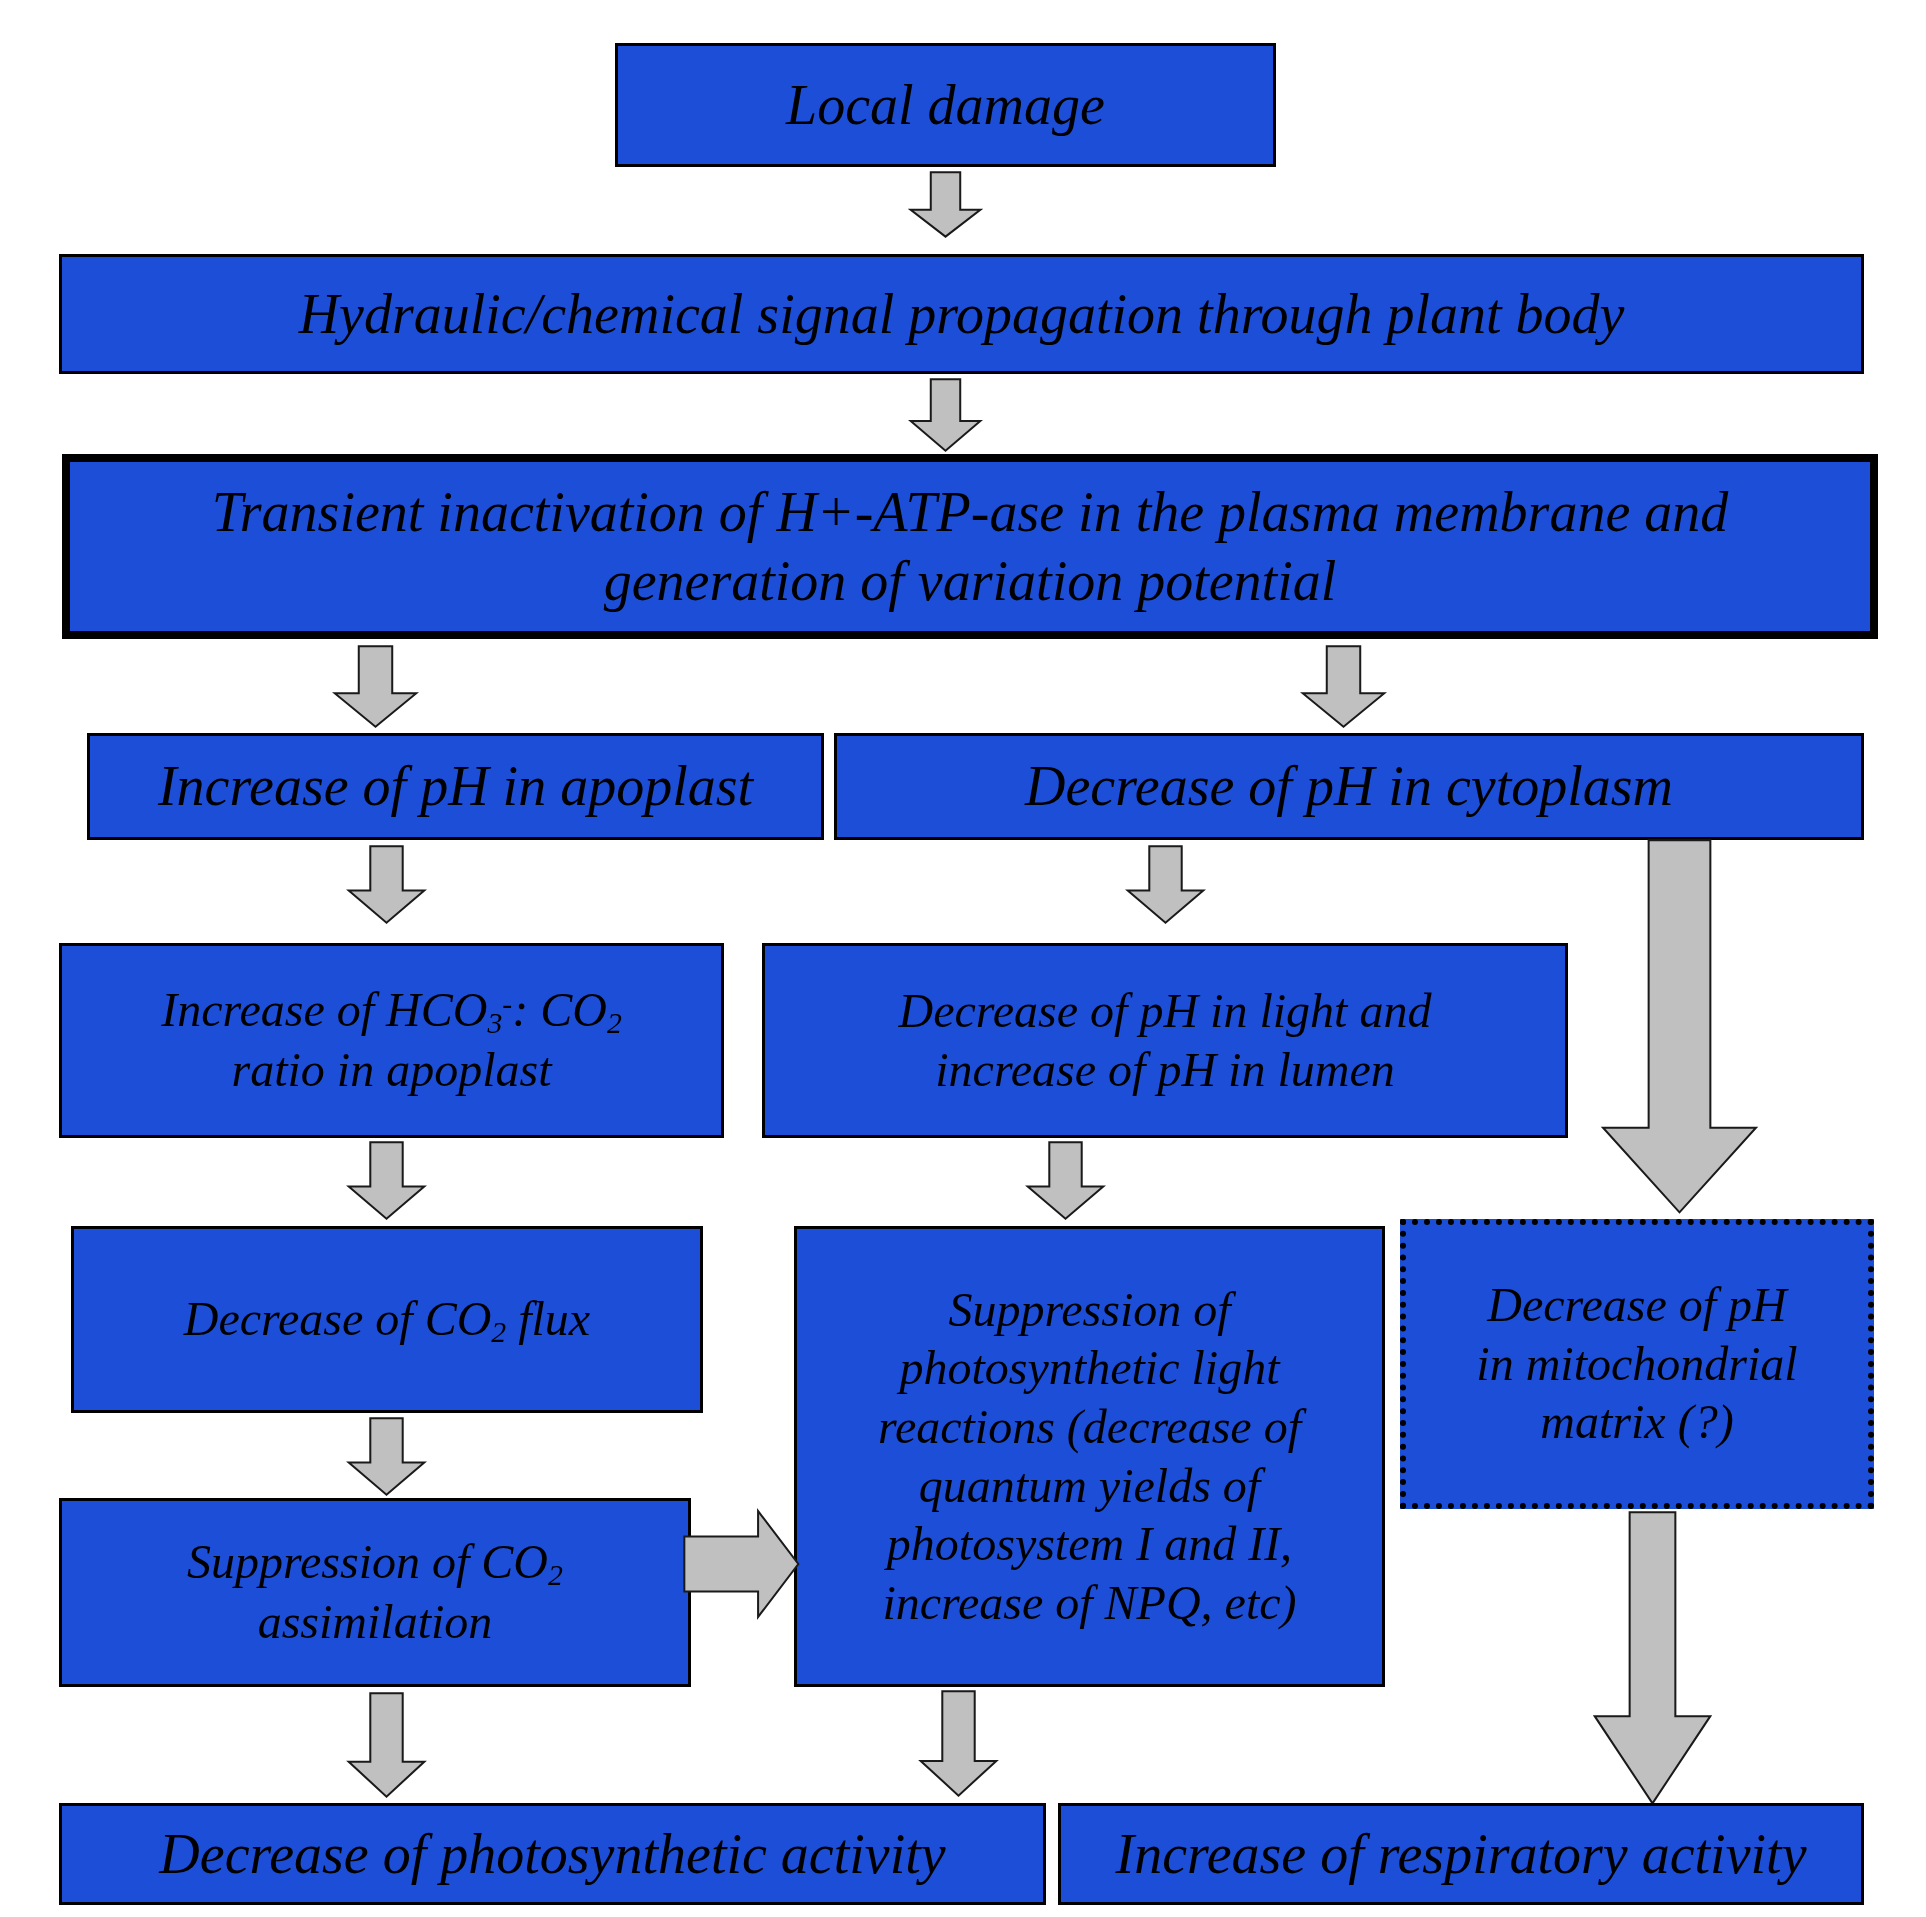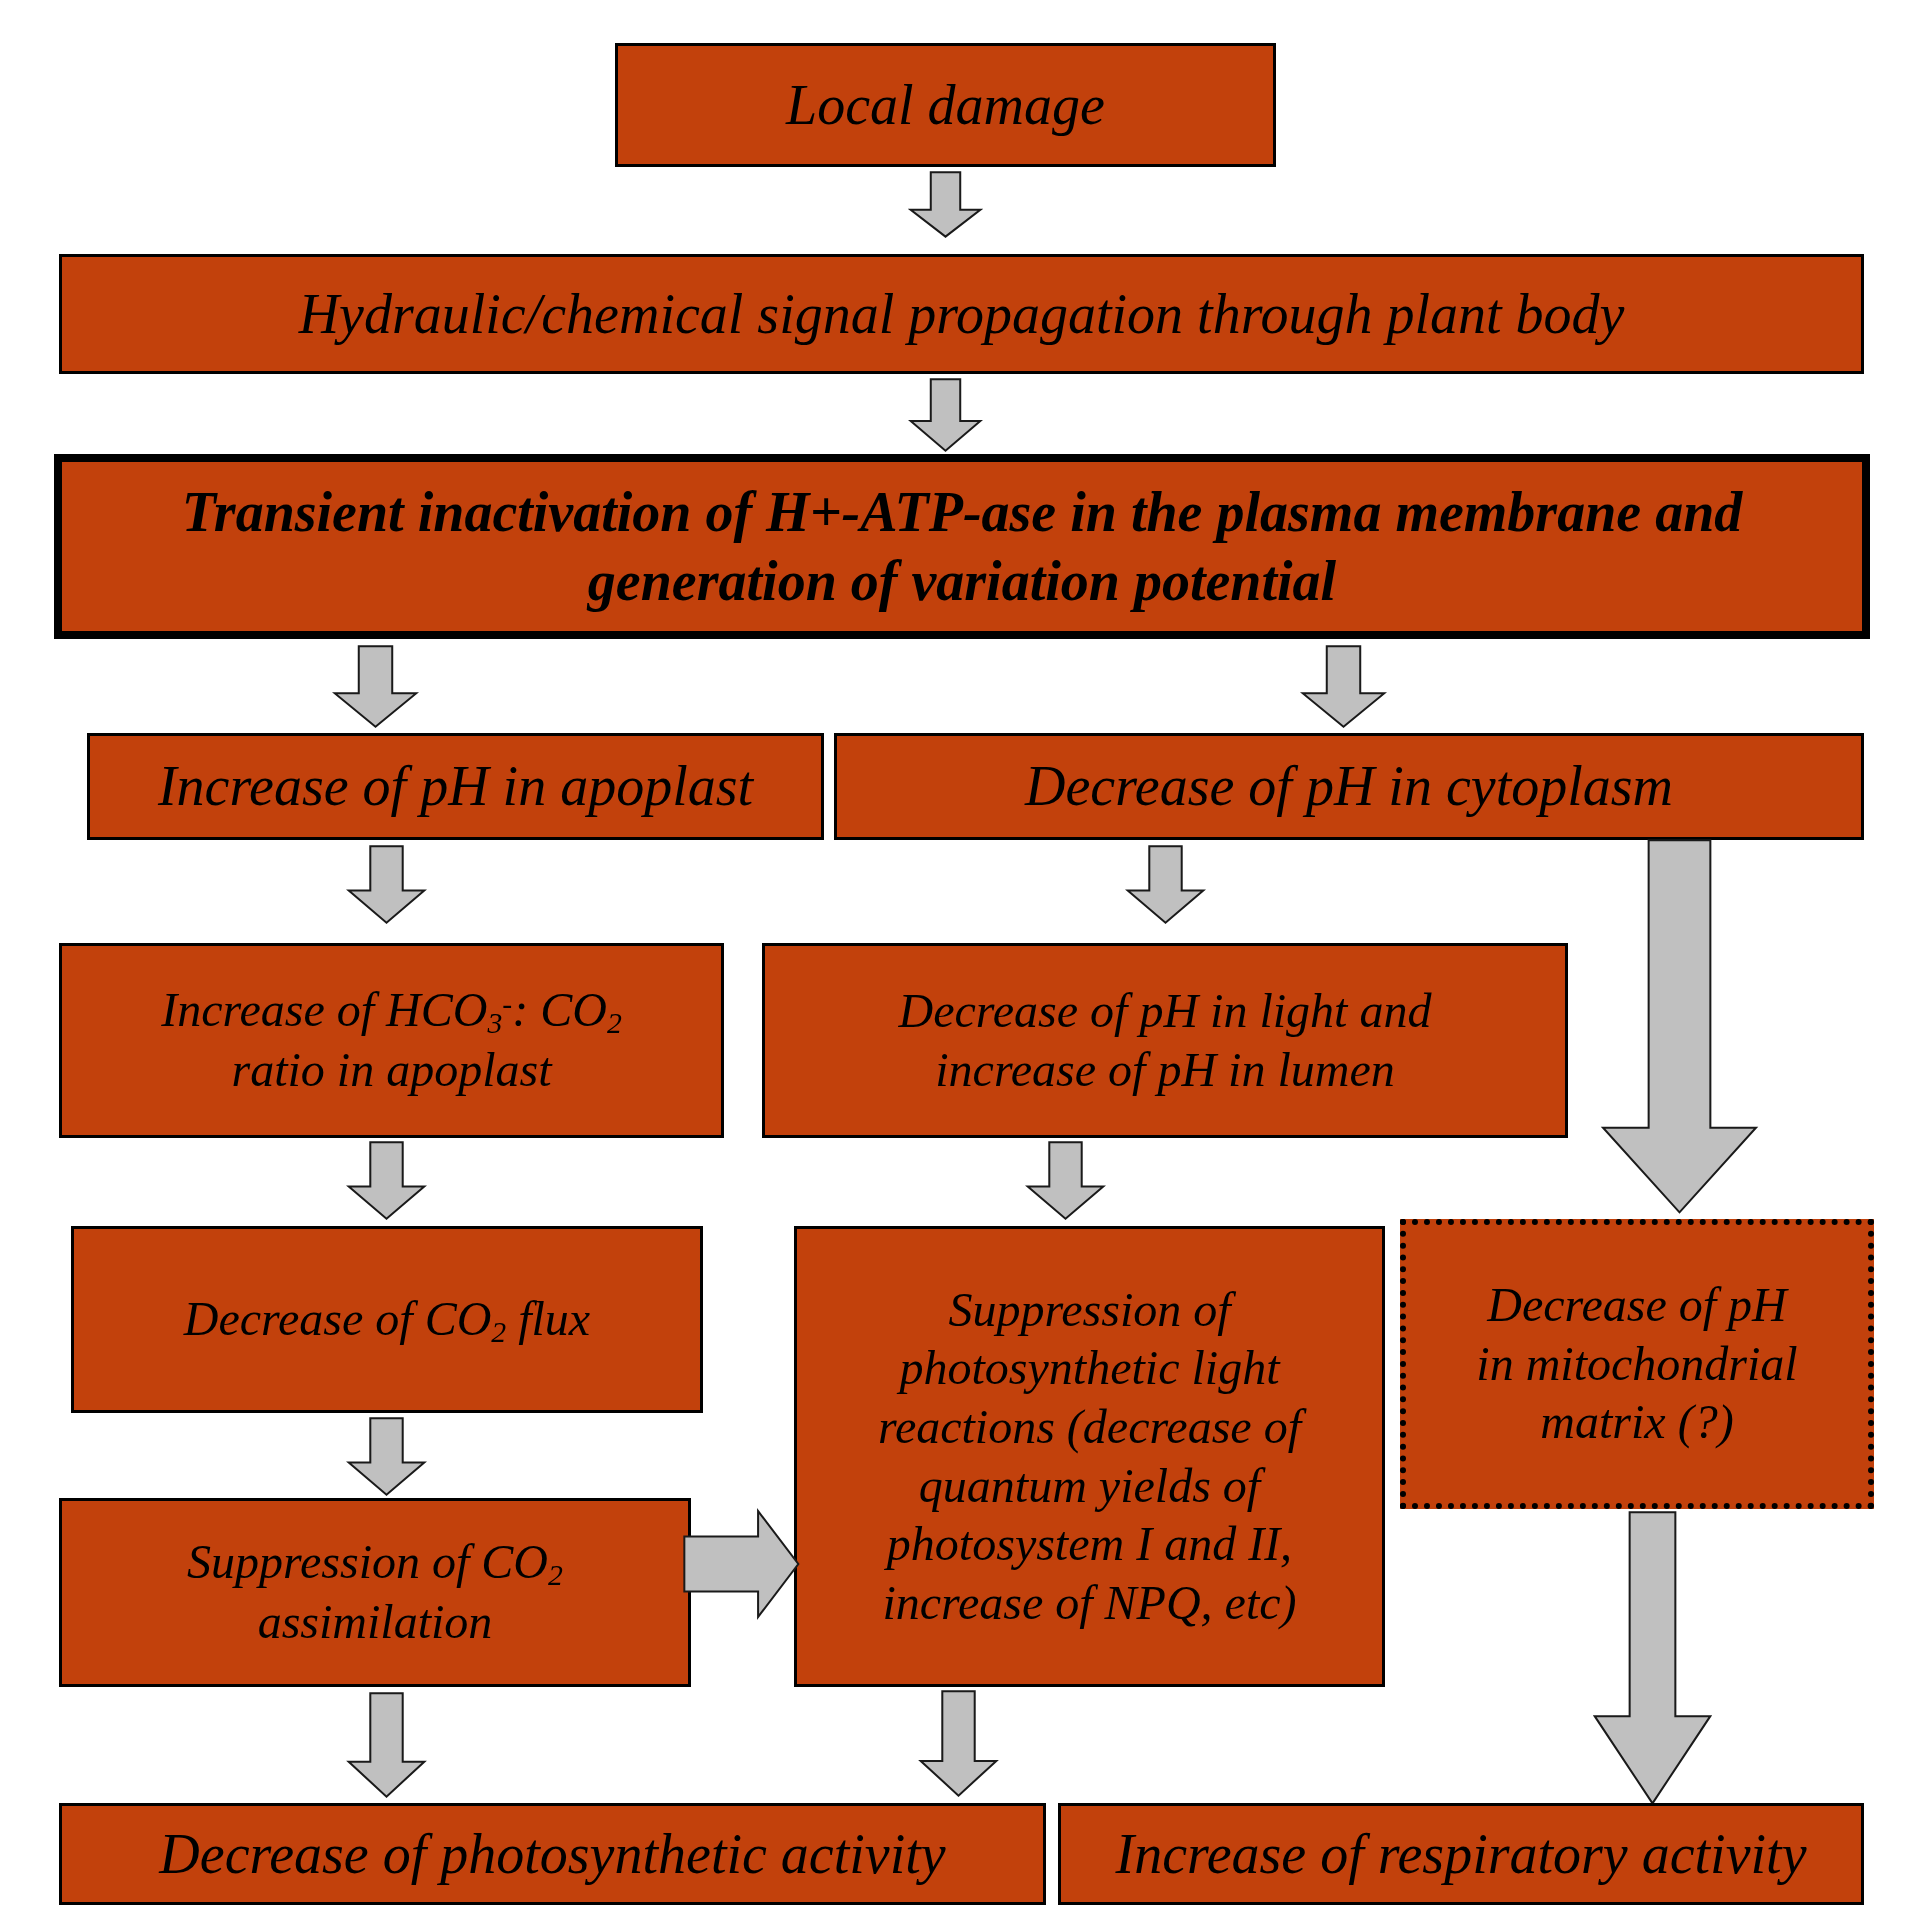--- a/index.html
+++ b/index.html
@@ -13,34 +13,35 @@
     height: 1917px;
     background: #ffffff;
     overflow: hidden;
     font-family: "Liberation Serif", "DejaVu Serif", serif;
   }
 
   
   .box {
     position: absolute;
     box-sizing: border-box;
-    background: #c2410c;
+    background: #1d4ed8;
     border: 3.4px solid #000000;
     display: flex;
     align-items: center;
     justify-content: center;
     text-align: center;
     font-style: italic;
     color: #000000;
     line-height: 1.22;
     padding: 4px 9.4px;
   }
   .box.thick {
     border-width: 8.7px;
-    font-weight: bold;
+    font-weight: normal;
+    margin-left: 8px;
   }
   .box.dotted {
     border: 6px dotted #000000;
   }
   .t80  { font-size: 48px; }
   .t84  { font-size: 56px; }
 
   sub { font-size: 0.62em; vertical-align: -0.22em; font-style: italic; }
   sup { font-size: 0.62em; vertical-align: 0.42em; font-style: italic; }
 

